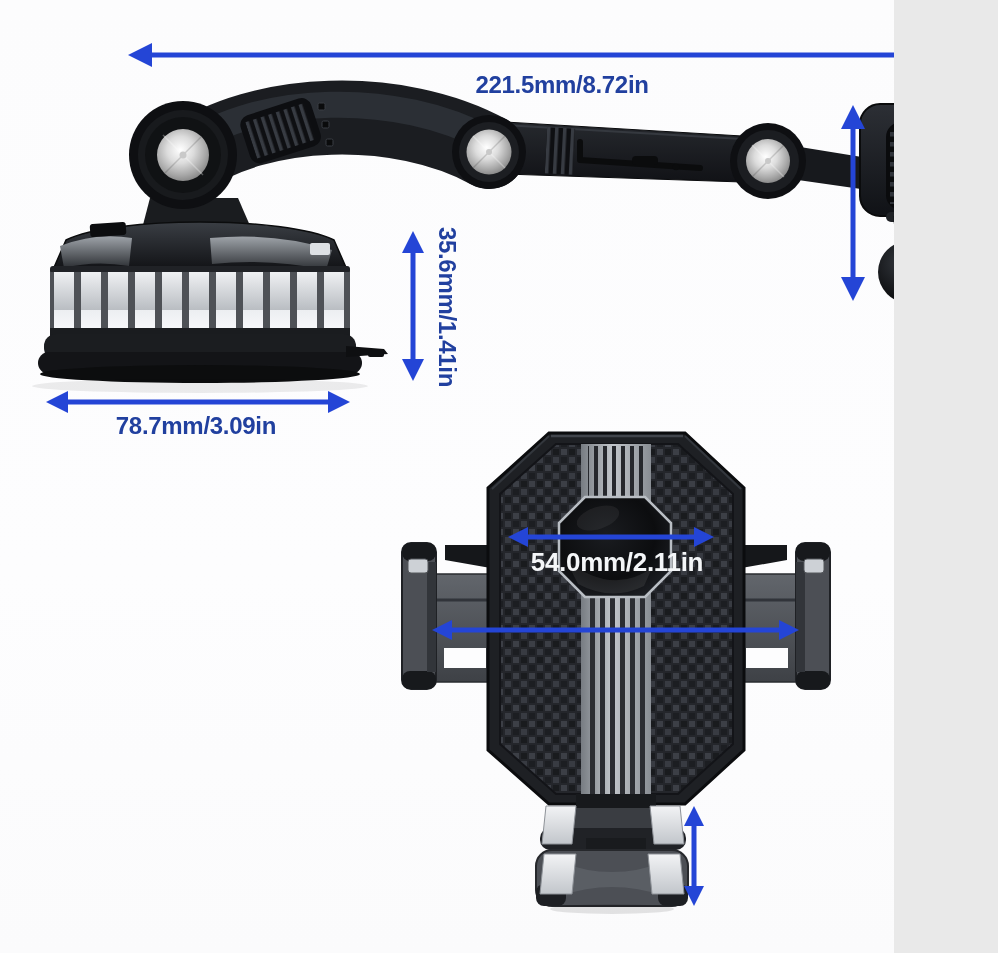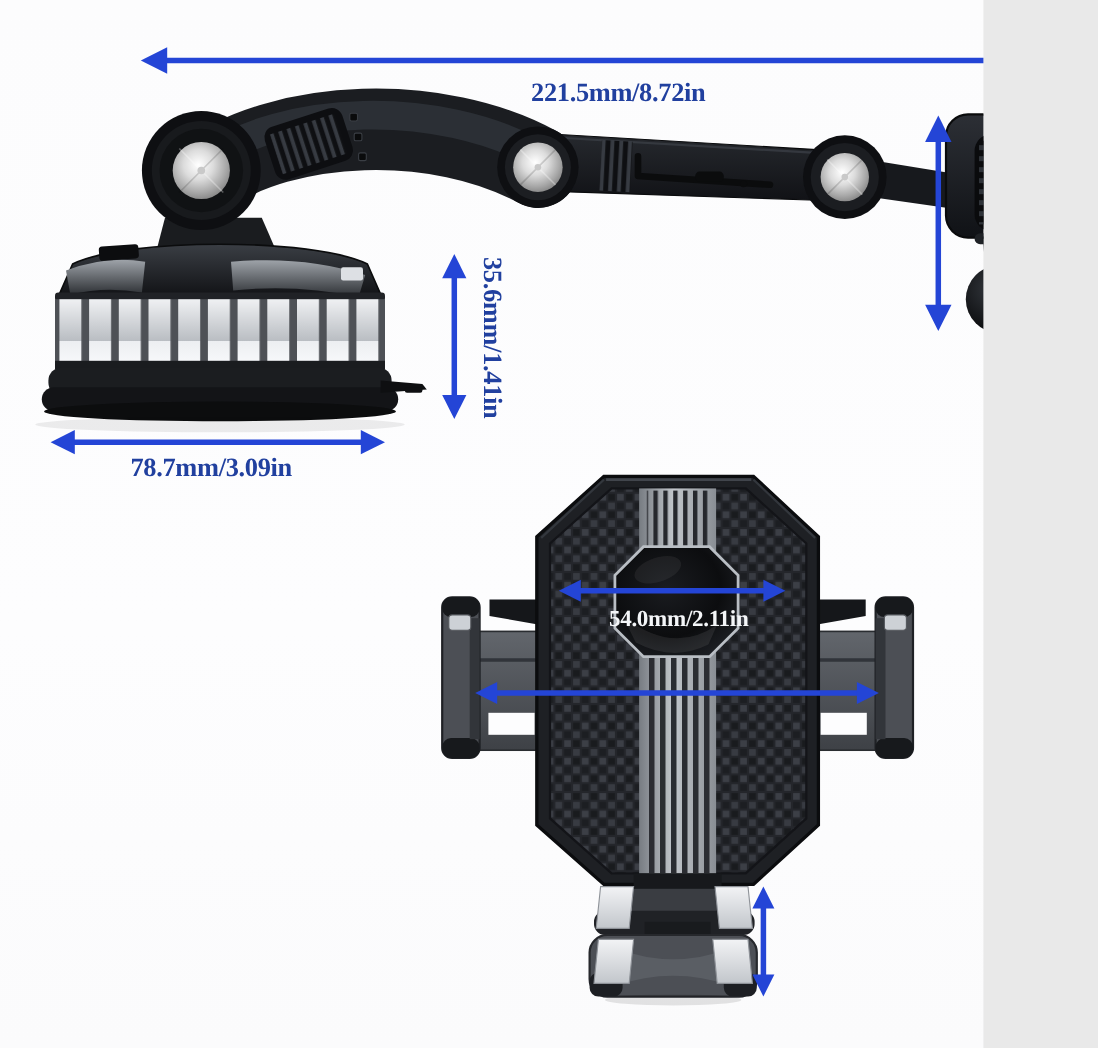--- a/index.html
+++ b/index.html
@@ -1,28 +1,28 @@
 <!DOCTYPE html>
 <html><head>
 <meta charset="utf-8">
 <style>
   html,body{margin:0;padding:0;}
   body{background:#e9e9e9;}
   #stage{
     position:relative;width:894px;height:953px;overflow:hidden;
     background:linear-gradient(180deg,#fcfcfd 0%,#fdfdfe 60%,#fbfbfc 100%);
-    font-family:Liberation Serif, serif;
+    font-family:Liberation Sans, sans-serif;
   }
   #art{position:absolute;left:0;top:0;z-index:1;}
   .dim-label{
     position:absolute;z-index:2;font-weight:bold;text-align:center;
     letter-spacing:-0.3px;white-space:nowrap;line-height:30px;height:30px;
   }
   .dim-navy{color:#21409f;font-size:24px;}
-  .dim-white{color:#f4f6f8;font-size:21px;}
+  .dim-white{color:#f4f6f8;font-size:26px;}
   .rot90{transform:rotate(90deg);transform-origin:center;}
 </style>
 </head>
 <body>
 
 <div id="stage">
 
 <svg id="art" width="998" height="953" viewBox="0 0 998 953" xmlns="http://www.w3.org/2000/svg">
   <defs>
     <radialGradient id="silverDisc" cx="0.45" cy="0.4" r="0.65">
@@ -271,18 +271,18 @@
       <polygon stroke="none" points="694,906 684,886 704,886"></polygon>
     </g>
   </g>
 </svg>
 
   <div class="dim-label dim-navy" style="left:427px;top:70px;width:270px;">221.5mm/8.72in</div>
 
 
   <div class="dim-label dim-navy rot90" style="left:362px;top:292px;width:170px;">35.6mm/1.41in</div>
 
-  <div class="dim-label dim-navy" style="left:92px;top:411px;width:200px;">78.7mm/3.09in</div>
+  <div class="dim-label dim-navy" style="left:76px;top:411px;width:200px;text-align:right;">78.7mm/3.09in</div>
 
   <div class="dim-label dim-white" style="left:507px;top:547px;width:220px;">54.0mm/2.11in</div>
 
 
 </div>
 
 </body></html>

